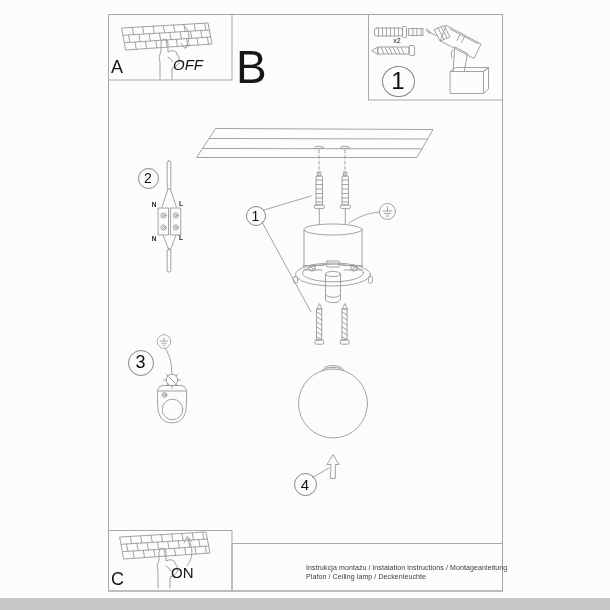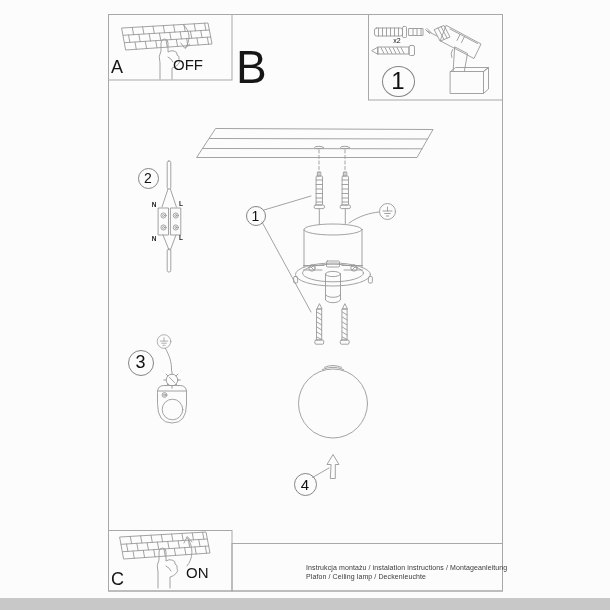--- a/index.html
+++ b/index.html
@@ -172,24 +172,24 @@
 
       <g>
         <circle cx="333" cy="403.5" r="34.5"></circle>
         <path d="M322.5,369.5 Q333,365 343.5,369.5 M324.5,367.3 Q333,363.6 341.5,367.3"></path>
       </g>
       <path d="M330.7,464.5 L327,464.5 L333,454.5 L339,464.5 L335.3,464.5 L335.3,478.5 L330.7,478.5 Z" fill="#fcfcfc"></path>
     </g>
   </svg>
 
   <div class="lbl" style="left:111px;top:57.5px;font-size:18px;">A</div>
-  <div class="lbl" style="left:173px;top:57px;font-size:15px;">OFF</div>
+  <div class="lbl" style="left:173px;top:57px;font-size:15px;font-style:italic;">OFF</div>
   <div class="lbl" style="left:236px;top:44px;font-size:46px;">B</div>
   <div class="lbl" style="left:111px;top:570px;font-size:18px;">C</div>
-  <div class="lbl" style="left:186px;top:565px;font-size:15px;">ON</div>
+  <div class="lbl" style="left:171px;top:565px;font-size:15px;">ON</div>
   <div class="lbl" style="left:390px;top:37px;font-size:7px;width:14px;text-align:center;">x2</div>
 
   <div class="callout" style="left:381.5px;top:65.5px;width:31px;height:29px;font-size:24px;">1</div>
   <div class="callout" style="left:245.5px;top:205.5px;width:18px;height:18px;font-size:14px;">1</div>
   <div class="callout" style="left:137.5px;top:167.5px;width:19px;height:19px;font-size:14px;">2</div>
   <div class="callout" style="left:127.5px;top:349.5px;width:24px;height:24px;font-size:18px;">3</div>
   <div class="callout" style="left:293.5px;top:473px;width:21px;height:21px;font-size:15px;">4</div>
 
   <div class="nl" style="left:149px;top:201px;">N</div>
   <div class="nl" style="left:176px;top:200px;">L</div>

